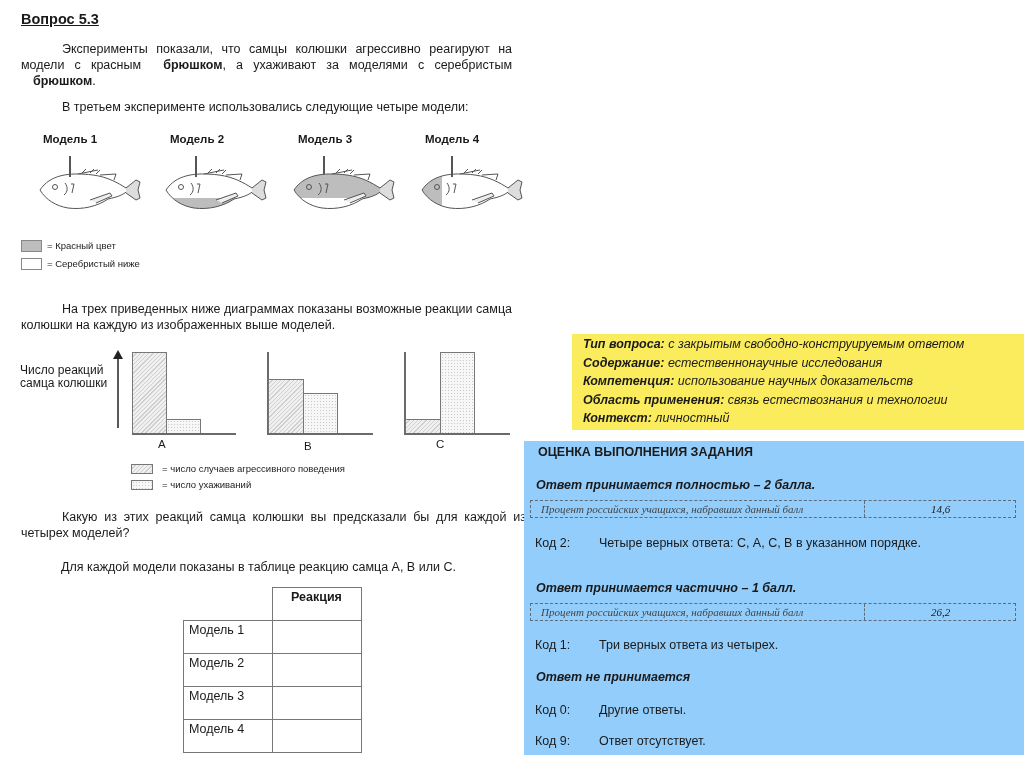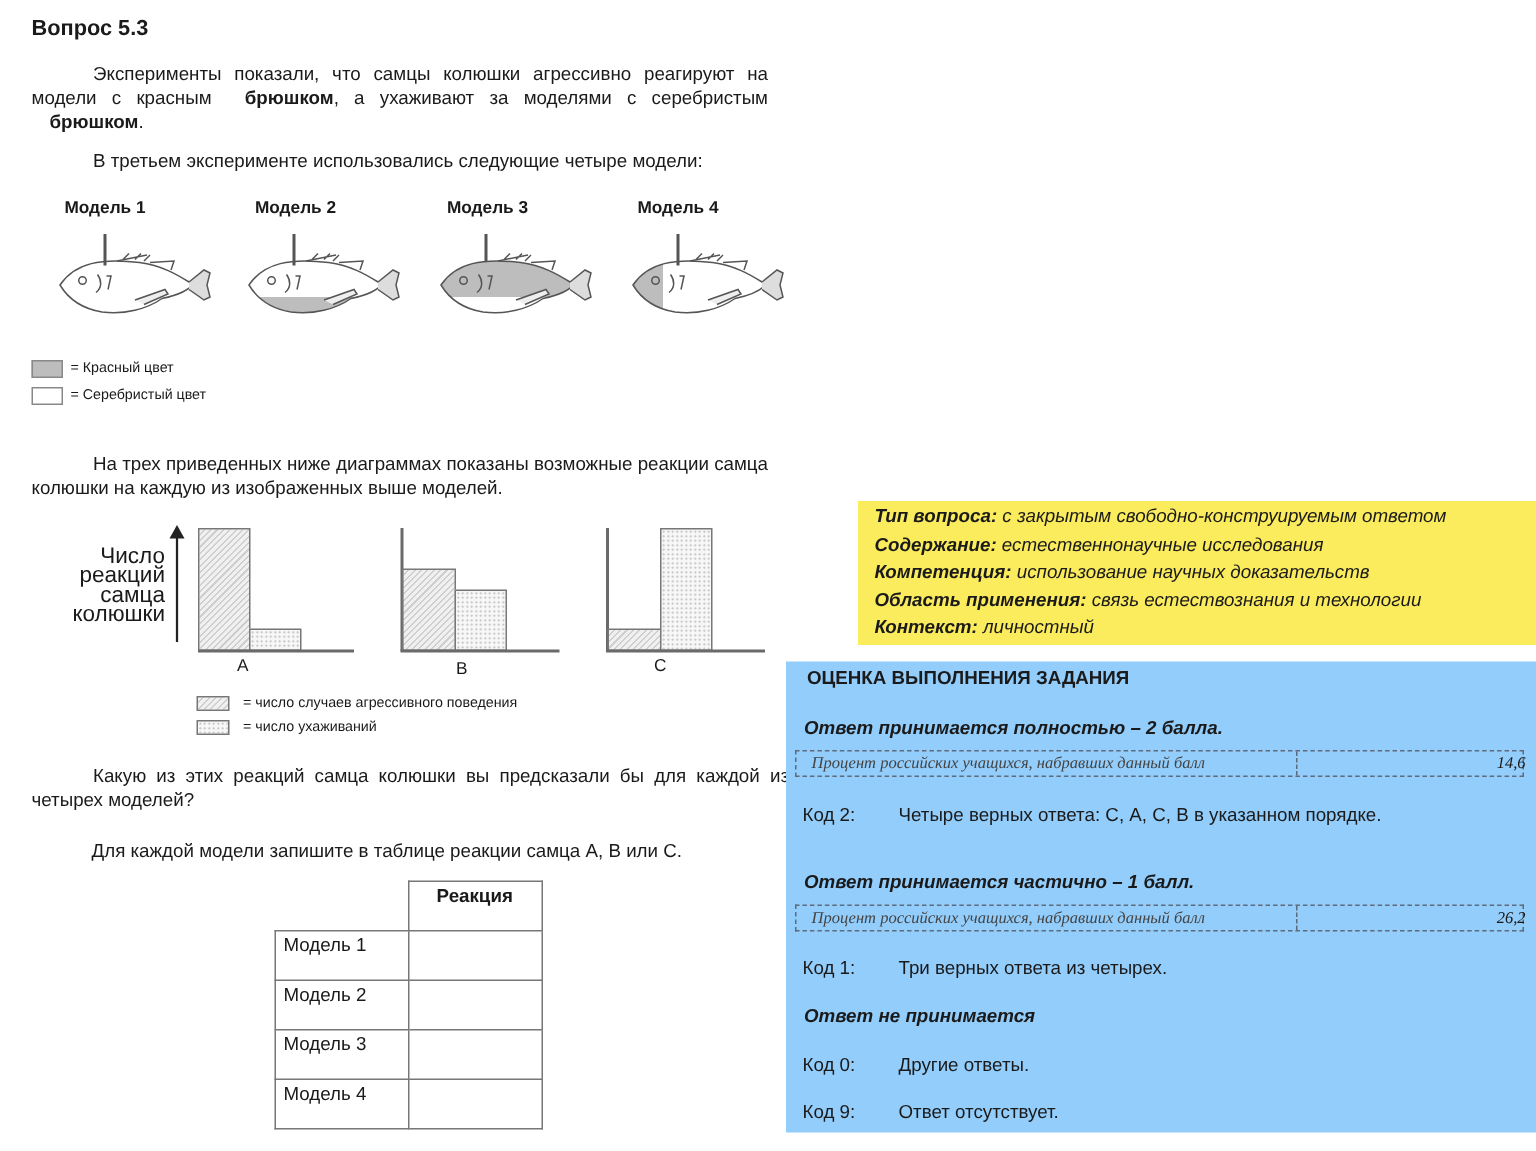--- a/index.html
+++ b/index.html
@@ -1,45 +1,45 @@
 <!DOCTYPE html>
 <html><head>
 <meta charset="utf-8">
 <style>
   html, body { margin:0; padding:0; }
   body {
     width:1024px; height:767px; position:relative; overflow:hidden;
     background:#ffffff; font-family:"Liberation Sans", sans-serif; color:#1a1a1a;
   }
   .abs { position:absolute; }
-  .title { left:21px; top:11px; font-size:14.5px; font-weight:bold; }
+  .title { left:21px; top:11px; font-size:14.5px; font-weight:bold;text-decoration:underline; }
   .para { font-size:12.5px; line-height:16px; text-align:justify; width:491px; left:21px; }
   .para b { font-weight:bold;margin-left:12px; }
   .indent { text-indent:41px; }
   .model-label { font-size:11.5px; font-weight:bold; width:90px; text-align:center; }
   .legend-sw { width:19px; height:10px; border:1px solid #888; }
   .legend-txt { font-size:9.5px; }
   .chart-label { font-size:11.5px; }
-  .ylabel { font-size:15px; line-height:13px; text-align:right; }
+  .ylabel { font-size:12px; line-height:13px; text-align:left; }
   .hatch { background: repeating-linear-gradient(135deg, #f0f0f0 0 2px, #cfcfcf 2px 3px); border:1px solid #777; box-sizing:border-box; }
   .dots { background-color:#f7f7f7; background-image: radial-gradient(#c8c8c8 0.6px, transparent 0.8px); background-size:3px 3px; border:1px solid #777; box-sizing:border-box; }
   .axis-v { width:1.5px; background:#6a6a6a; }
   .axis-h { height:1.5px; background:#6a6a6a; }
   table.resp { border-collapse:collapse; font-size:12.5px; }
   table.resp td { border:1px solid #777; height:28px; vertical-align:top; padding:2px 5px; }
   .yellow { left:572px; top:334px; width:540px; height:96px; background:#fbec5e; padding:1px 11px; box-sizing:border-box; font-size:12.5px; line-height:18.5px; }
   .yellow b { font-weight:bold; font-style:italic; }
   .yellow i { font-style:italic; }
   .blue { left:524px; top:441px; width:548px; height:314px; background:#93cdfb; }
   .blue-head { left:14px; top:4px; font-size:12.5px; font-weight:bold; }
   .blue-sub { left:12px; font-size:12.5px; font-weight:bold; font-style:italic; }
   .pct-row { left:6px; width:486px; height:18px; border:1px dashed #5d6b7a; box-sizing:border-box; font-family:"Liberation Serif", serif; font-style:italic; font-size:11px; }
   .pct-label { position:absolute; left:10px; top:2px; color:#444; }
   .pct-div { position:absolute; left:333px; top:0; bottom:0; border-left:1px dashed #5d6b7a; }
-  .pct-val { position:absolute; left:333px; width:153px; text-align:right; top:2px; }
+  .pct-val { position:absolute; left:333px; width:153px; text-align:center; top:2px; }
   .code-row { left:11px; font-size:12.5px; }
   .code-k { display:inline-block; width:64px; }
 </style>
 </head>
 <body>
 
 <div class="abs title">Вопрос 5.3</div>
 
 <div class="abs para indent" style="top:41px;"><span>Эксперименты показали, что самцы колюшки агрессивно реагируют на модели с красным </span><b>брюшком</b><span>, а ухаживают за моделями с серебристым </span><b>брюшком</b><span>.</span></div>
 
@@ -91,21 +91,21 @@
     <g clip-path="url(#fishBody)">
         <rect x="0" y="0" width="22" height="70" fill="#bdbdbd"></rect>
       </g>
     <use href="#fishOutline"></use>
   </g>
 </svg>
 
 <div class="abs legend-sw" style="left:21px; top:240px; background:#bdbdbd;"></div>
 <div class="abs legend-txt" style="left:47px; top:240px;">= Красный цвет</div>
 <div class="abs legend-sw" style="left:21px; top:258px; background:#fff;"></div>
-<div class="abs legend-txt" style="left:47px; top:258px;">= Серебристый цвет</div>
+<div class="abs legend-txt" style="left:47px; top:258px;">= Серебристый ниже</div>
 
 <div class="abs para indent" style="top:301px;">На трех приведенных ниже диаграммах показаны возможные реакции самца колюшки на каждую из изображенных выше моделей.</div>
 
 <div class="abs ylabel" style="left:20px; top:364px; width:90px;">
   <div>Число реакций</div>
   <div>самца колюшки</div>
 </div>
 <svg class="abs" style="left:112px; top:350px;" width="12" height="80">
   <line x1="6" y1="8" x2="6" y2="78" stroke="#222" stroke-width="1.5"></line>
   <polygon points="1,9 6,0 11,9" fill="#222"></polygon>
@@ -133,21 +133,21 @@
   <div class="abs axis-h" style="left:404px; top:433px; width:106px;"></div>
   <div class="abs chart-label" style="left:436px; top:438px;">C</div>
 </div>
 
 <div class="abs hatch" style="left:131px; top:464px; width:22px; height:10px;"></div>
 <div class="abs legend-txt" style="left:162px; top:463px;">= число случаев агрессивного поведения</div>
 <div class="abs dots" style="left:131px; top:480px; width:22px; height:10px;"></div>
 <div class="abs legend-txt" style="left:162px; top:479px;">= число ухаживаний</div>
 
 <div class="abs para indent" style="top:509px; width:505px;">Какую из этих реакций самца колюшки вы предсказали бы для каждой из четырех моделей?</div>
-<div class="abs" style="left:61px; top:560px; font-size:12.5px;">Для каждой модели запишите в таблице реакции самца А, В или С.</div>
+<div class="abs" style="left:61px; top:560px; font-size:12.5px;">Для каждой модели показаны в таблице реакцию самца А, В или С.</div>
 
 <table class="abs resp" style="left:183px; top:587px;">
   <tbody>
       <tr>
     <td style="border:none; width:78px;"></td>
     <td style="width:78px; text-align:center; font-weight:bold;">Реакция</td>
   </tr>
   <tr>
     <td>Модель 1</td>
     <td></td>

